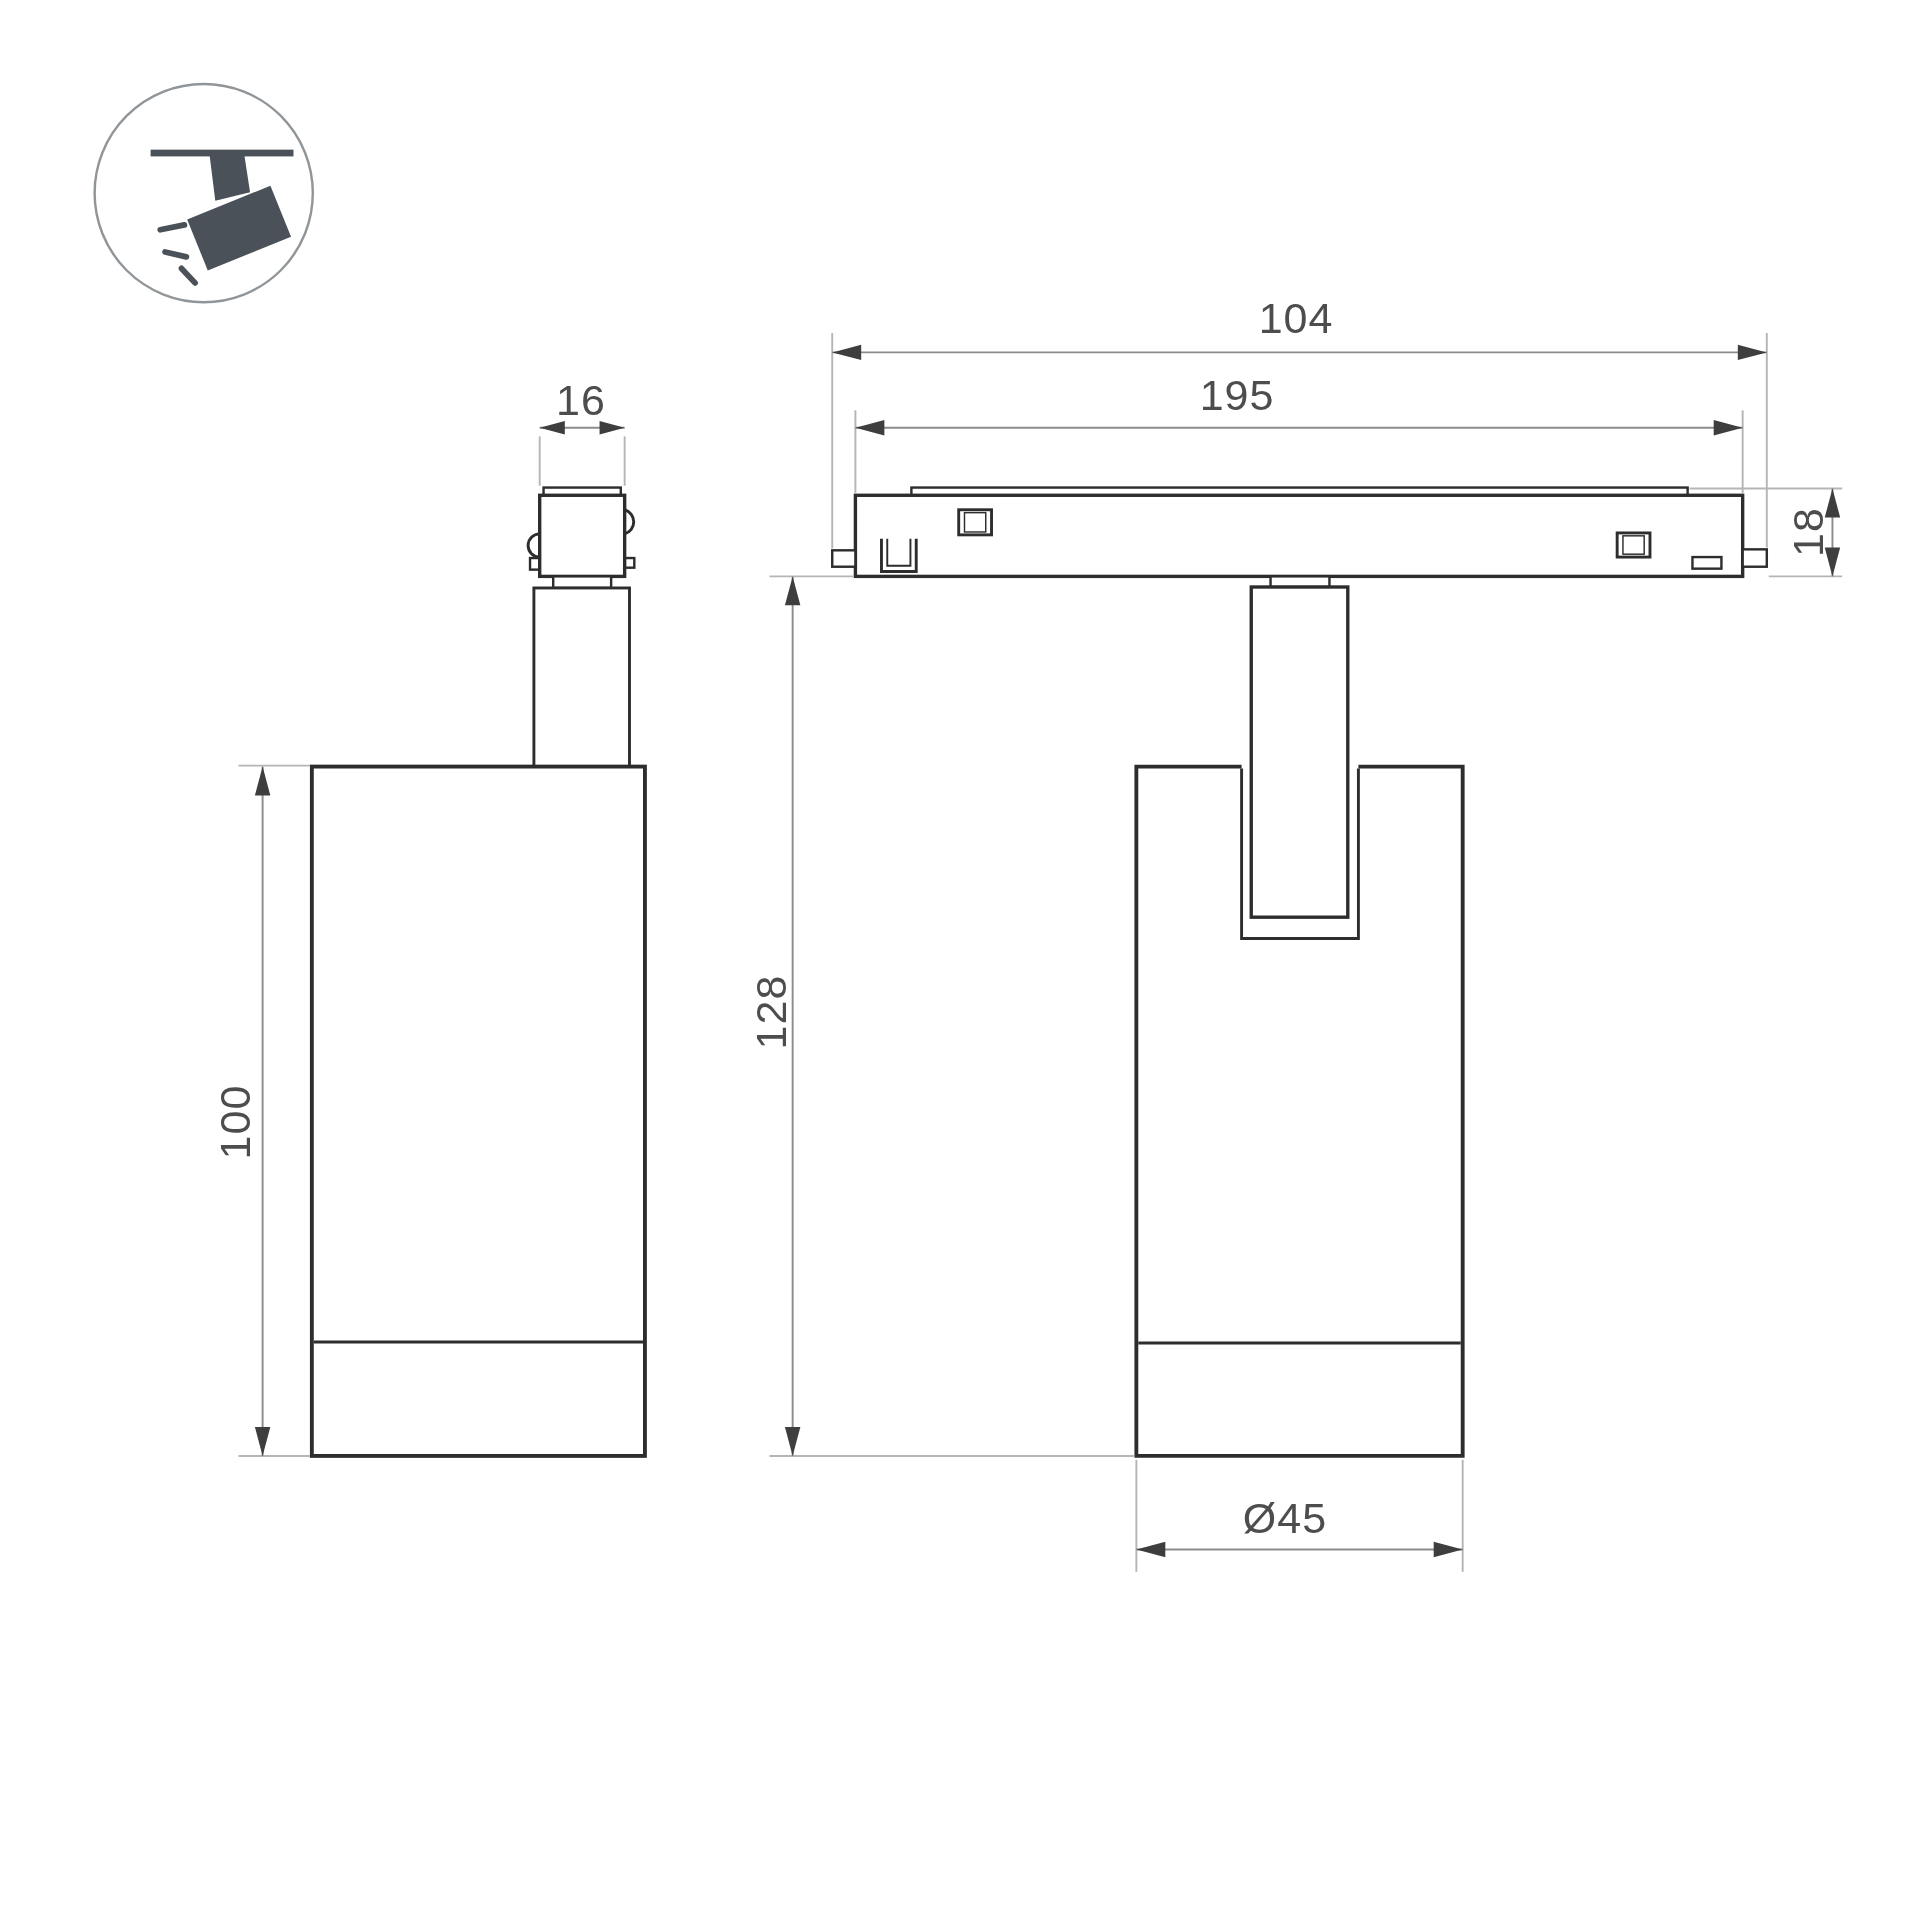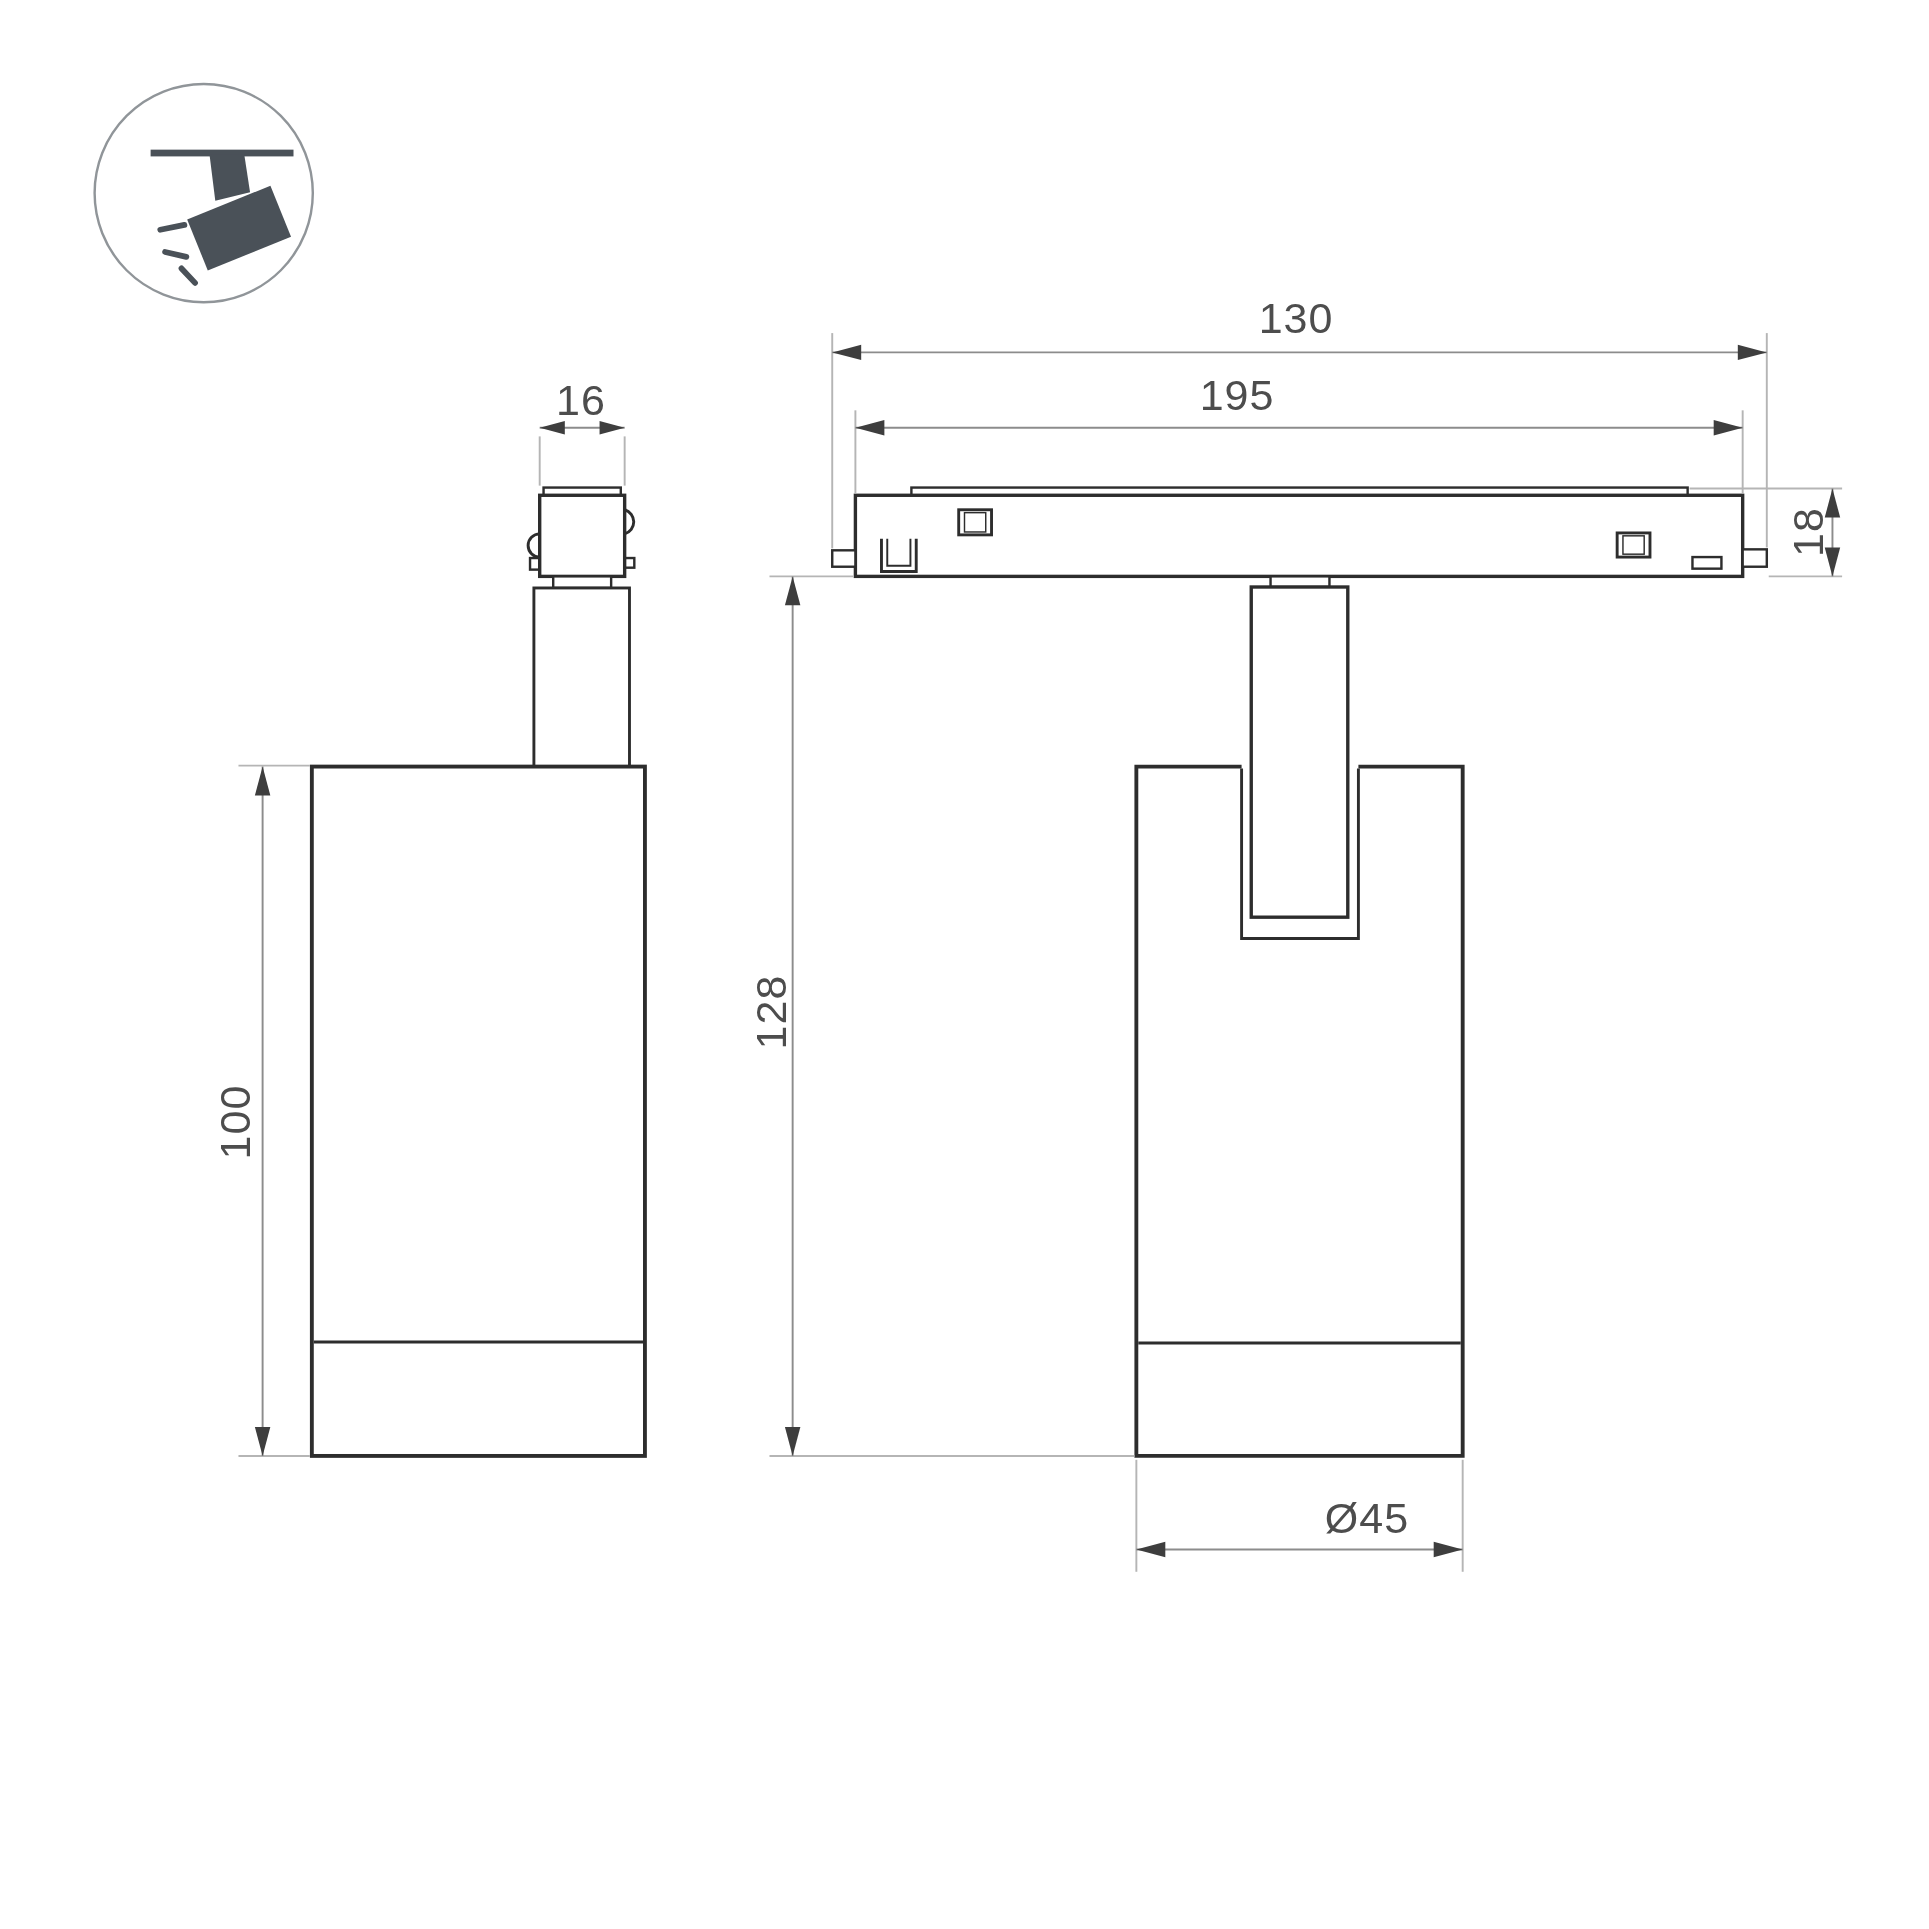--- a/index.html
+++ b/index.html
@@ -146,26 +146,26 @@
       <polygon points="821,597 813,627 829,627"></polygon>
       <polygon points="821,1508 813,1478 829,1478"></polygon>
 
       <polygon points="1177,1605 1207,1597 1207,1613"></polygon>
       <polygon points="1515,1605 1485,1597 1485,1613"></polygon>
     </g>
   </svg>
 
   <div class="dim-label" style="left:436px;top:377px;">16</div>
 
-  <div class="dim-label" style="left:1151px;top:295px;">130</div>
+  <div class="dim-label" style="left:1151px;top:295px;">104</div>
 
   <div class="dim-label" style="left:1092px;top:372px;">195</div>
 
   <div class="dim-label rot" style="left:1663px;top:509px;">18</div>
 
   <div class="dim-label rot" style="left:90px;top:1099px;">100</div>
 
   <div class="dim-label rot" style="left:626px;top:989px;">128</div>
 
-  <div class="dim-label" style="left:1222px;top:1495px;">Ø45</div>
+  <div class="dim-label" style="left:1140px;top:1495px;">Ø45</div>
 
 </div>
 
 
 </body></html>

